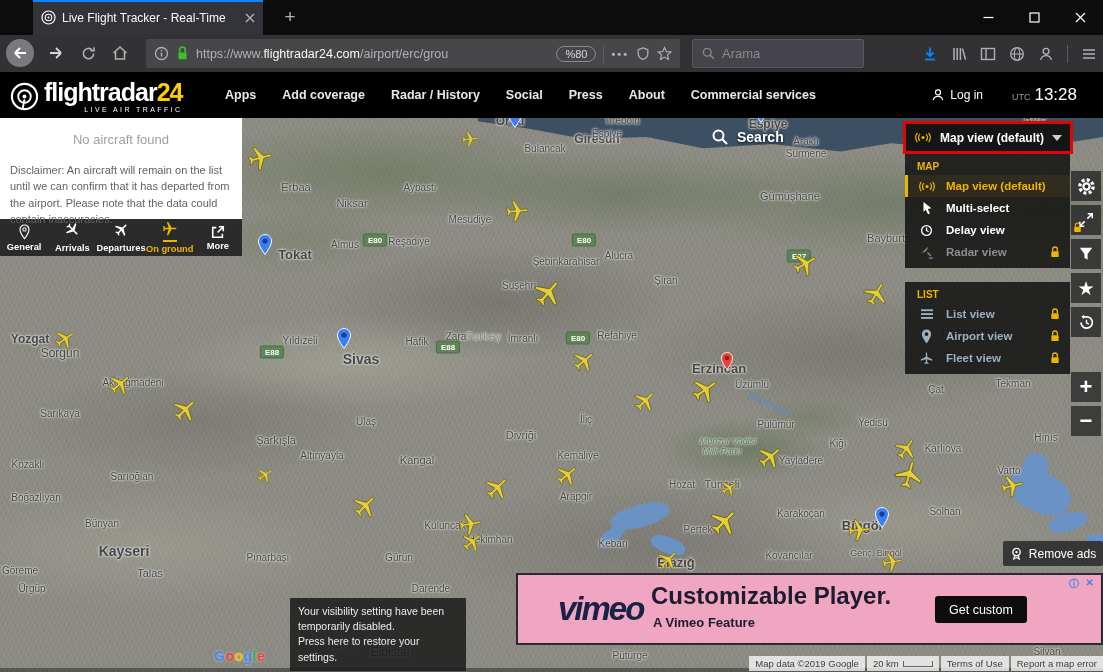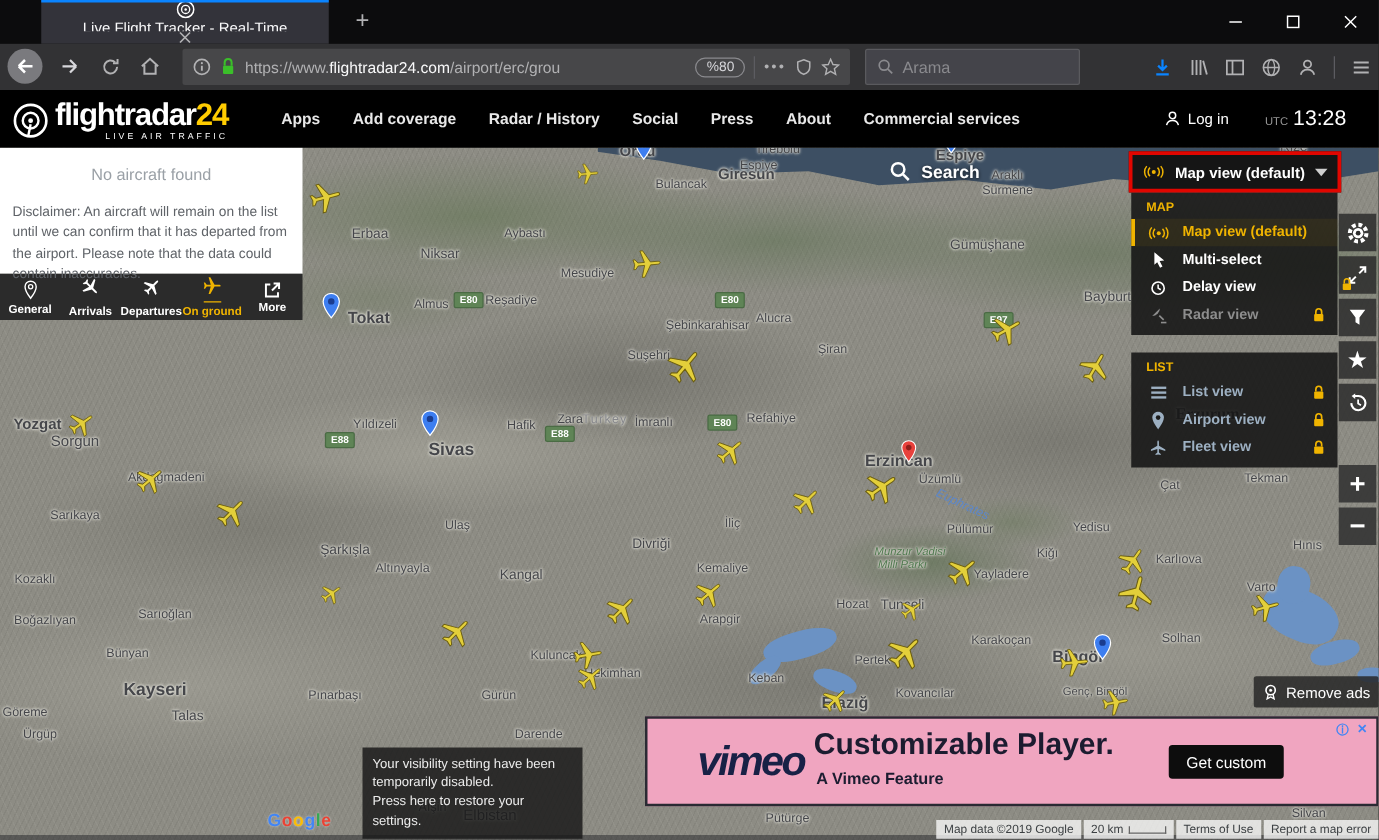--- a/index.html
+++ b/index.html
@@ -2,21 +2,21 @@
 <html><head>
 <meta charset="utf-8">
 <style>
   :root{ --ffblue:#0a84ff; --fr-yellow:#ffcc00; --sel-yellow:#f0b400; --red:#e10600; --pink:#f0a5c0; }
   *{box-sizing:border-box;}
   html,body{margin:0;padding:0;}
   body{width:1103px;height:672px;position:relative;overflow:hidden;background:#000;font-family:"Liberation Sans",sans-serif;}
   svg{display:block;}
   
   .titlebar{position:absolute;top:0;left:0;right:0;height:35px;background:#0c0c0d;z-index:10;}
-  .tab{position:absolute;left:33px;top:0;width:230px;height:35px;background:#33333a;display:flex;align-items:center;padding:0 8px;flex-direction:column;}
+  .tab{position:absolute;left:33px;top:0;width:230px;height:35px;background:#33333a;display:flex;align-items:center;padding:0 8px;}
   .tab-accent{position:absolute;top:0;left:0;right:0;height:2px;background:var(--ffblue);}
   .tab-title{color:#f9f9fa;font-size:12px;white-space:nowrap;overflow:hidden;flex:1;margin:0 6px;}
   .tab-close,.newtab{color:#b1b1b3;}
   .newtab{position:absolute;left:278px;top:5px;width:24px;height:24px;font-size:19px;line-height:23px;text-align:center;}
   .wincontrols{position:absolute;right:0;top:0;height:35px;display:flex;}
   .wc{width:46px;height:35px;display:flex;align-items:center;justify-content:center;}
   
   .toolbar{position:absolute;top:35px;left:0;right:0;height:37px;background:#323234;z-index:10;}
   .navbtn{position:absolute;top:4px;width:28px;height:28px;display:flex;align-items:center;justify-content:center;}
   .backcircle{background:#7a7a7e;border-radius:50%;}
@@ -345,21 +345,21 @@
       <span class="mlabel" style="left: 361px; top: 241px; font-size: 14px; font-weight: 700;">Sivas</span>
       <span class="mlabel" style="left: 719px; top: 250px; font-size: 13px; font-weight: 700;">Erzincan</span>
       <span class="mlabel" style="left: 752px; top: 266px; font-size: 10px;">Üzümlü</span>
       <span class="mlabel water" style="left: 770px; top: 286px; font-size: 10px; transform: translate(-50%, -50%) rotate(25deg);">Euphrates</span>
       <span class="mlabel" style="left: 30px; top: 221px; font-size: 12px; font-weight: 600;">Yozgat</span>
       <span class="mlabel" style="left: 60px; top: 235px; font-size: 12px;">Sorgun</span>
       <span class="mlabel" style="left: 133px; top: 264px; font-size: 10px;">Akdağmadeni</span>
       <span class="mlabel" style="left: 60px; top: 295px; font-size: 10px;">Sarıkaya</span>
       <span class="mlabel" style="left: 28px; top: 346px; font-size: 10px;">Kozaklı</span>
       <span class="mlabel" style="left: 36px; top: 379px; font-size: 10px;">Boğazlıyan</span>
-      <span class="mlabel" style="left: 122px; top: 374px; font-size: 10px; padding-left: 20px;">Sarıoğlan</span>
+      <span class="mlabel" style="left: 122px; top: 358px; font-size: 10px; padding-left: 20px;">Sarıoğlan</span>
       <span class="mlabel" style="left: 102px; top: 405px; font-size: 10px;">Bünyan</span>
       <span class="mlabel" style="left: 124px; top: 433px; font-size: 14px; font-weight: 700;">Kayseri</span>
       <span class="mlabel" style="left: 150px; top: 455px; font-size: 11px;">Talas</span>
       <span class="mlabel" style="left: 20px; top: 452px; font-size: 10px;">Göreme</span>
       <span class="mlabel" style="left: 32px; top: 470px; font-size: 10px;">Ürgüp</span>
       <span class="mlabel" style="left: 105px; top: 529px; font-size: 11px; margin-top: 40px;">Develi</span>
       <span class="mlabel" style="left: 366px; top: 303px; font-size: 10px;">Ulaş</span>
       <span class="mlabel" style="left: 276px; top: 322px; font-size: 11px;">Şarkışla</span>
       <span class="mlabel" style="left: 322px; top: 337px; font-size: 10px;">Altınyayla</span>
       <span class="mlabel" style="left: 417px; top: 342px; font-size: 11px;">Kangal</span>
@@ -387,21 +387,21 @@
       <span class="mlabel" style="left: 838px; top: 325px; font-size: 10px;">Kiğı</span>
       <span class="mlabel" style="left: 801px; top: 342px; font-size: 10px;">Yayladere</span>
       <span class="mlabel" style="left: 1009px; top: 352px; font-size: 10px;">Varto</span>
       <span class="mlabel" style="left: 682px; top: 366px; font-size: 10px;">Hozat</span>
       <span class="mlabel" style="left: 722px; top: 366px; font-size: 11px;">Tunceli</span>
       <span class="mlabel" style="left: 801px; top: 395px; font-size: 10px;">Karakoçan</span>
       <span class="mlabel" style="left: 945px; top: 393px; font-size: 10px;">Solhan</span>
       <span class="mlabel" style="left: 698px; top: 411px; font-size: 10px;">Pertek</span>
       <span class="mlabel" style="left: 862px; top: 407px; font-size: 13px; font-weight: 700;">Bingöl</span>
       <span class="mlabel" style="left: 876px; top: 435px; font-size: 9px;">Genç, Bingöl</span>
-      <span class="mlabel" style="left: 740px; top: 437px; font-size: 10px; text-align: center;">Kovancılar</span>
+      <span class="mlabel" style="left: 789px; top: 437px; font-size: 10px; text-align: center;">Kovancılar</span>
       <span class="mlabel" style="left: 676px; top: 444px; font-size: 13px; font-weight: 700;">Elazığ</span>
       <span class="mlabel" style="left: 1047px; top: 533px; font-size: 10px;">Silvan</span>
       <span class="roadbadge" style="left: 375px; top: 122px;">E80</span>
       <span class="roadbadge" style="left: 584px; top: 122px;">E80</span>
       <span class="roadbadge" style="left: 799px; top: 138px;">E97</span>
       <span class="roadbadge" style="left: 578px; top: 220px;">E80</span>
       <span class="roadbadge" style="left: 272px; top: 234px;">E88</span>
       <span class="roadbadge" style="left: 448px; top: 229px;">E88</span>
       <div class="plane" style="left: 260px; top: 40px; width: 26px; height: 26px; transform: translate(-50%, -50%) rotate(75deg);">
         <svg width="100%" height="100%" viewBox="0 0 24 24">

